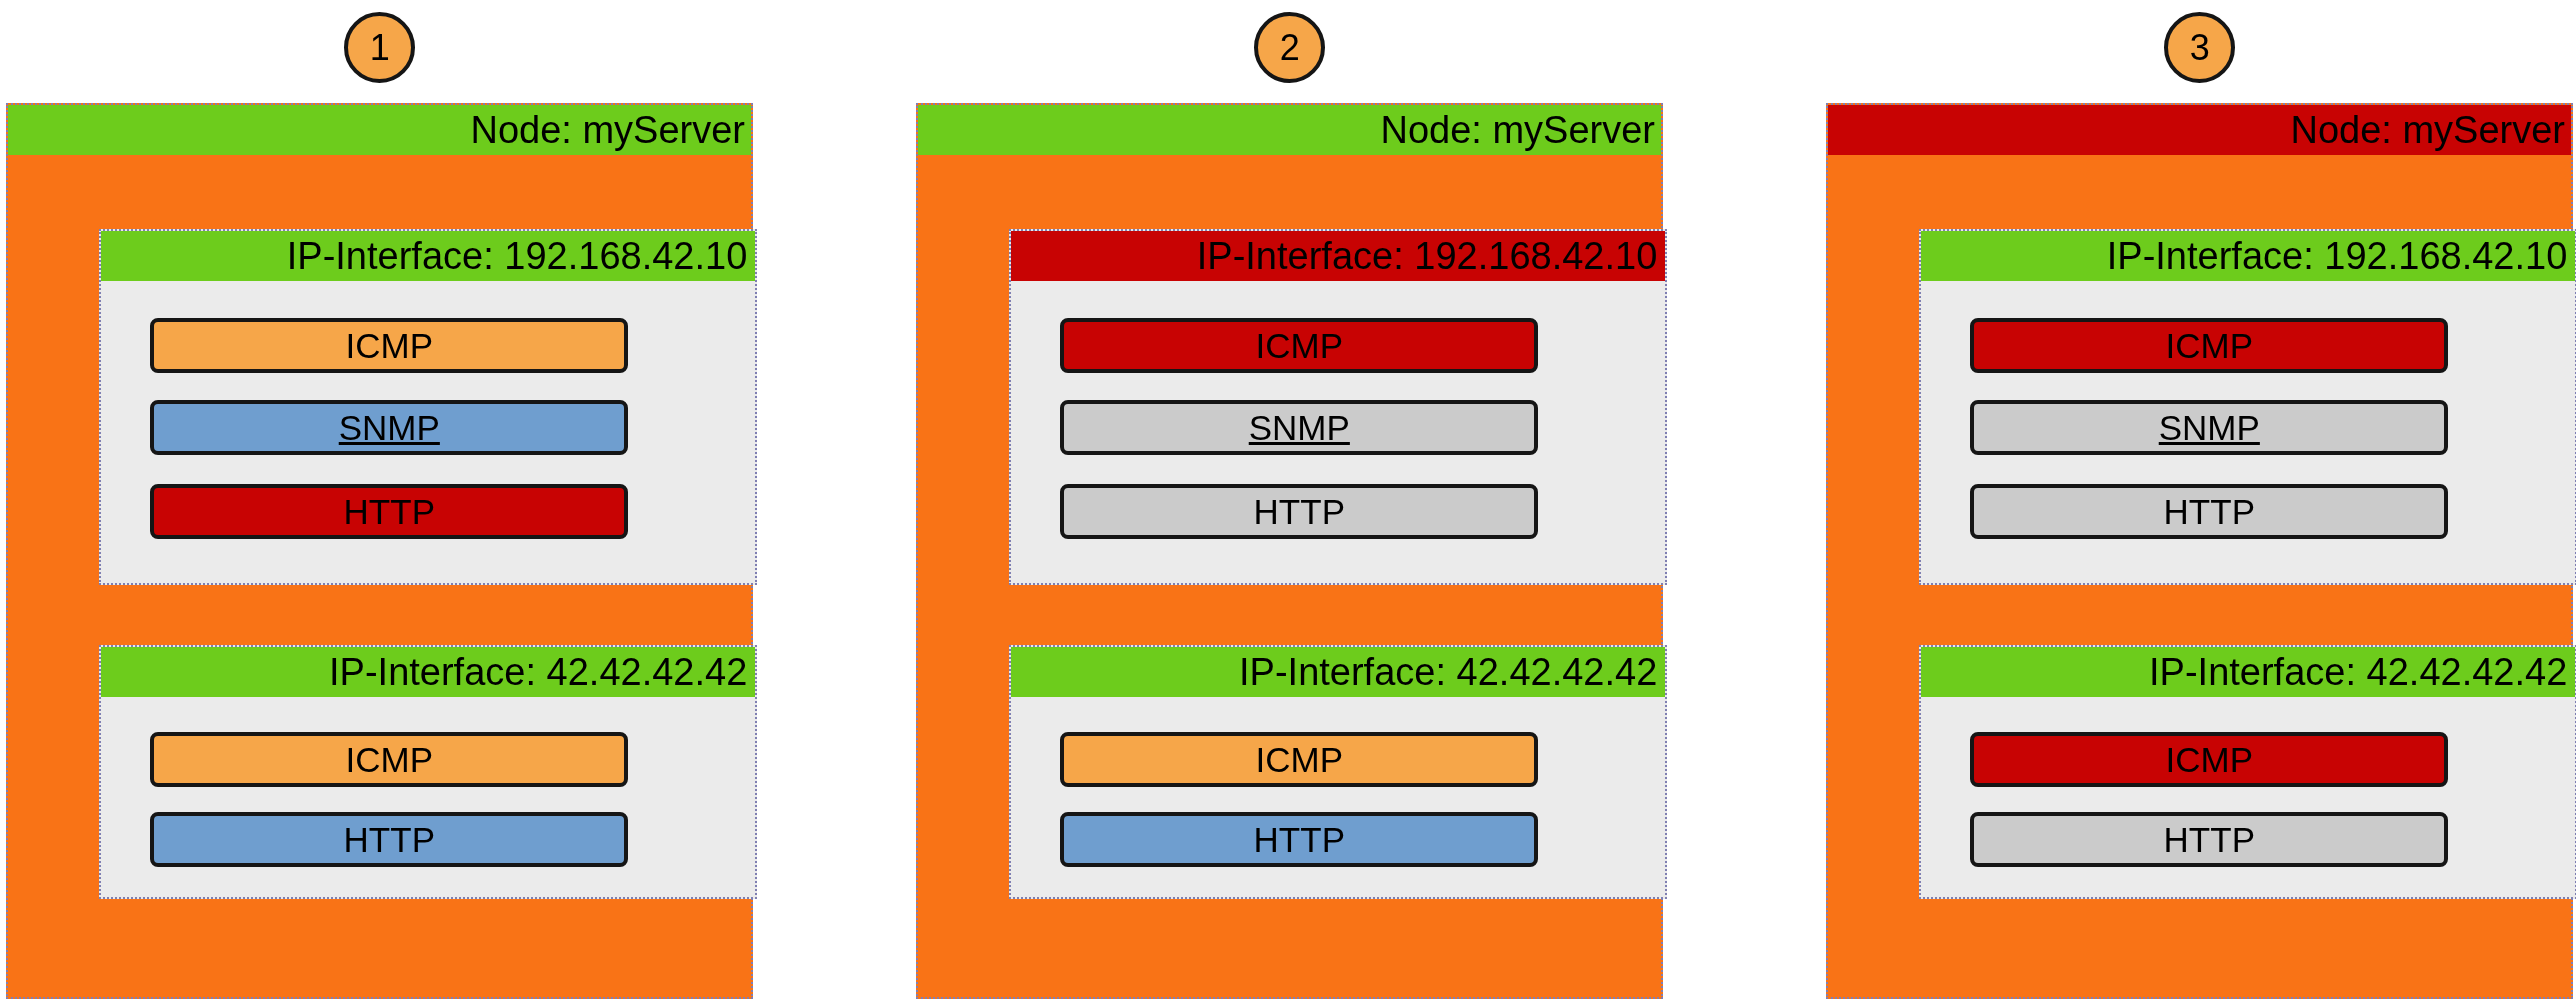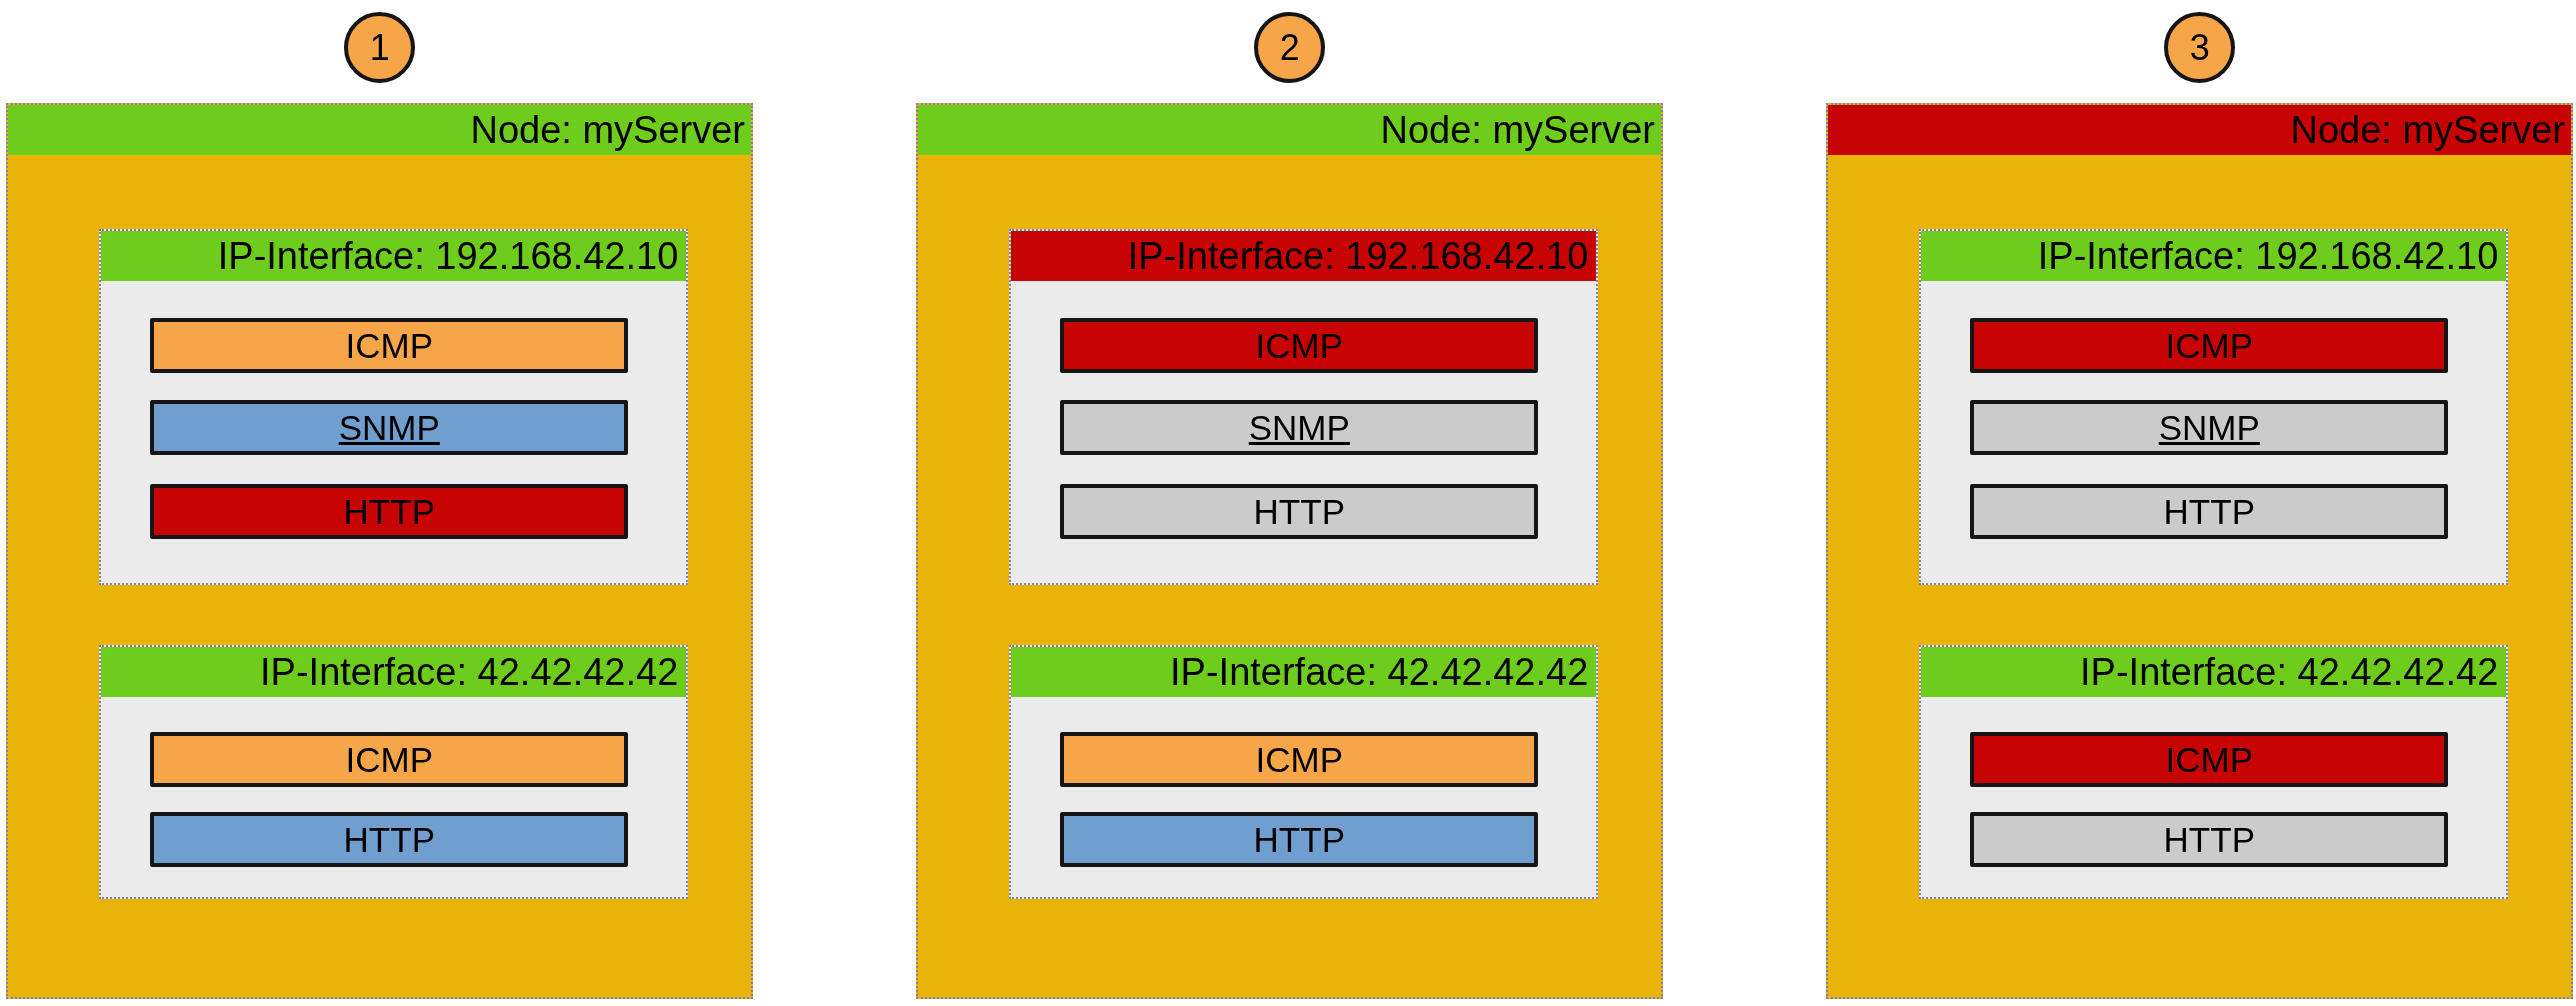--- a/index.html
+++ b/index.html
@@ -39,42 +39,42 @@
     font-size: 36px;
   }
   .node-box {
     position: absolute;
     top: 91px;
     left: 0;
     width: 747px;
     height: 896px;
     box-sizing: border-box;
     border: 2.4px dotted #7f7fb2;
-    background: #eab308;
+    background: #f97316;
   }
   .bar {
     box-sizing: border-box;
     height: 50px;
     line-height: 50px;
     text-align: right;
     white-space: nowrap;
     overflow: hidden;
   }
   .node-bar {
     position: absolute;
     top: 0;
     left: 0;
     width: 100%;
     font-size: 38px;
     padding-right: 6.3px;
   }
   .iface {
     position: absolute;
     left: 91px;
-    width: 589px;
+    width: 658px;
     box-sizing: border-box;
     border: 2.4px dotted #7f7fb2;
     background: #ebebeb;
   }
   .iface-a { top: 124px; height: 356px; }
   .iface-b { top: 540px; height: 254px; }
   .iface-bar {
     position: absolute;
     top: 0;
     left: 0;
@@ -82,21 +82,21 @@
     font-size: 38px;
     padding-right: 8px;
   }
   .svc {
     position: absolute;
     left: 49px;
     width: 478px;
     height: 55px;
     box-sizing: border-box;
     border: 4px solid #151515;
-    border-radius: 2px;
+    border-radius: 8px;
     display: flex;
     align-items: center;
     justify-content: center;
     font-size: 35px;
   }
   .iface-a .svc-1 { top: 87px; }
   .iface-a .svc-2 { top: 169px; text-decoration: underline; }
   .iface-a .svc-3 { top: 253px; }
   .iface-b .svc-1 { top: 85px; }
   .iface-b .svc-2 { top: 165px; }

